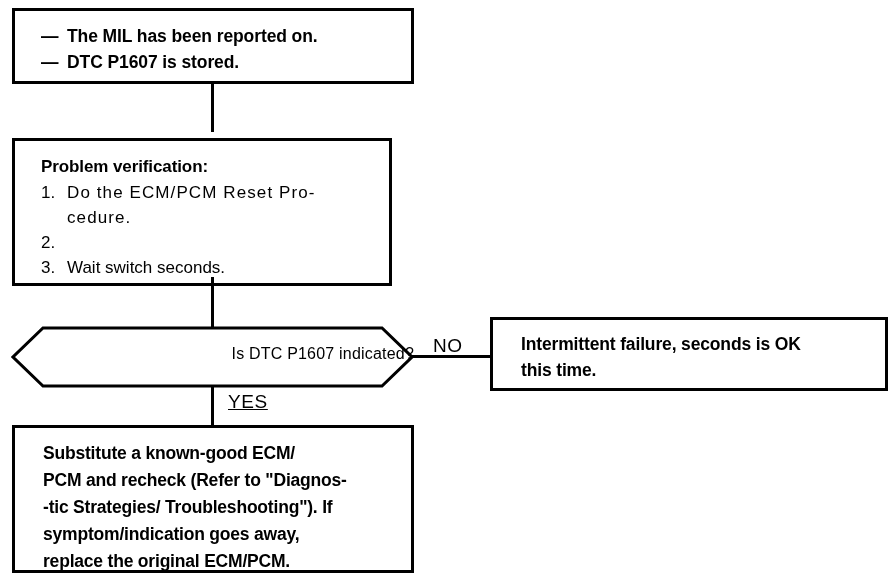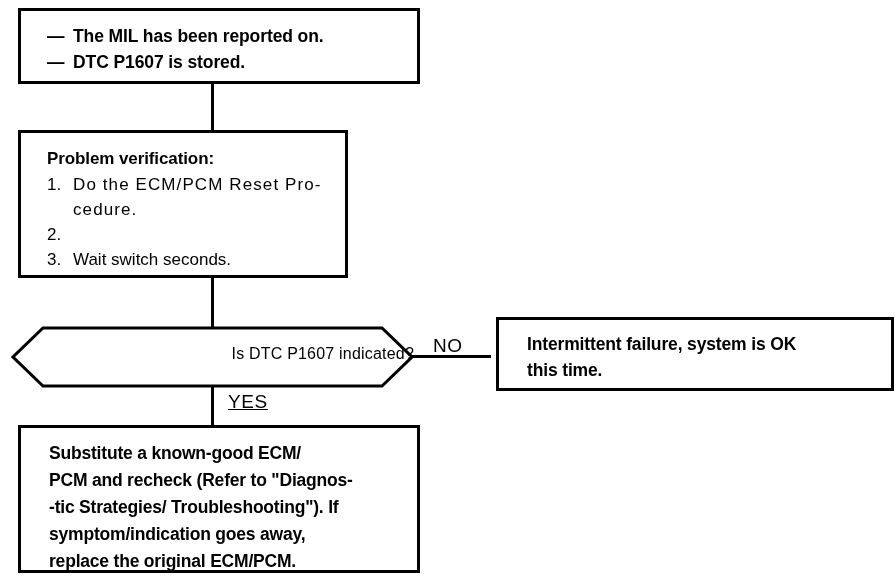--- a/index.html
+++ b/index.html
@@ -16,21 +16,20 @@
     font-family: "Liberation Sans", sans-serif;
     color: #000000;
   }
 
   
   .node-box {
     position: absolute;
     box-sizing: border-box;
     border: 3px solid #000000;
     background: #ffffff;
-    margin-left: 6px;
   }
 
   
   #symptom-box { left: 12px; top: 8px; width: 402px; height: 76px; }
   .symptom-list {
     position: absolute;
     left: 26px;
     top: 12px;
     font-size: 17.5px;
     font-weight: bold;
@@ -38,21 +37,21 @@
     letter-spacing: -0.1px;
   }
   .symptom-item { white-space: pre; }
   .dash-mark {
     display: inline-block;
     width: 26px;
     font-weight: bold;
   }
 
   
-  #verification-box { left: 12px; top: 130px; width: 330px; height: 148px; }
+  #verification-box { left: 12px; top: 138px; width: 380px; height: 148px; }
   .verify-inner {
     position: absolute;
     left: 26px;
     top: 13px;
     font-size: 17px;
     line-height: 25px;
   }
   .verify-heading {
     font-weight: bold;
     font-size: 17px;
@@ -183,21 +182,21 @@
     <svg width="403" height="62" viewBox="0 0 403 62">
       <polygon points="32,2 371,2 401,31 371,60 32,60 2,31" fill="#ffffff" stroke="#000000" stroke-width="3" stroke-linejoin="miter"></polygon>
     </svg>
   </div>
   <div class="decision-label">Is DTC P1607 indicated?</div>
 
   <div class="hline" id="conn-no"></div>
   <div class="branch-label" id="label-no">NO</div>
 
   <div class="node-box" id="intermittent-box">
-    <div class="intermittent-text">Intermittent failure, system is OK
+    <div class="intermittent-text">Intermittent failure, seconds is OK
 this time.</div>
   </div>
 
   <div class="vline" id="conn-yes"></div>
   <div class="branch-label" id="label-yes">YES</div>
 
   <div class="node-box" id="substitute-box">
     <div class="substitute-text">Substitute a known-good ECM/
 PCM and recheck (Refer to "Diagnos-
 -tic  Strategies/ Troubleshooting"). If

